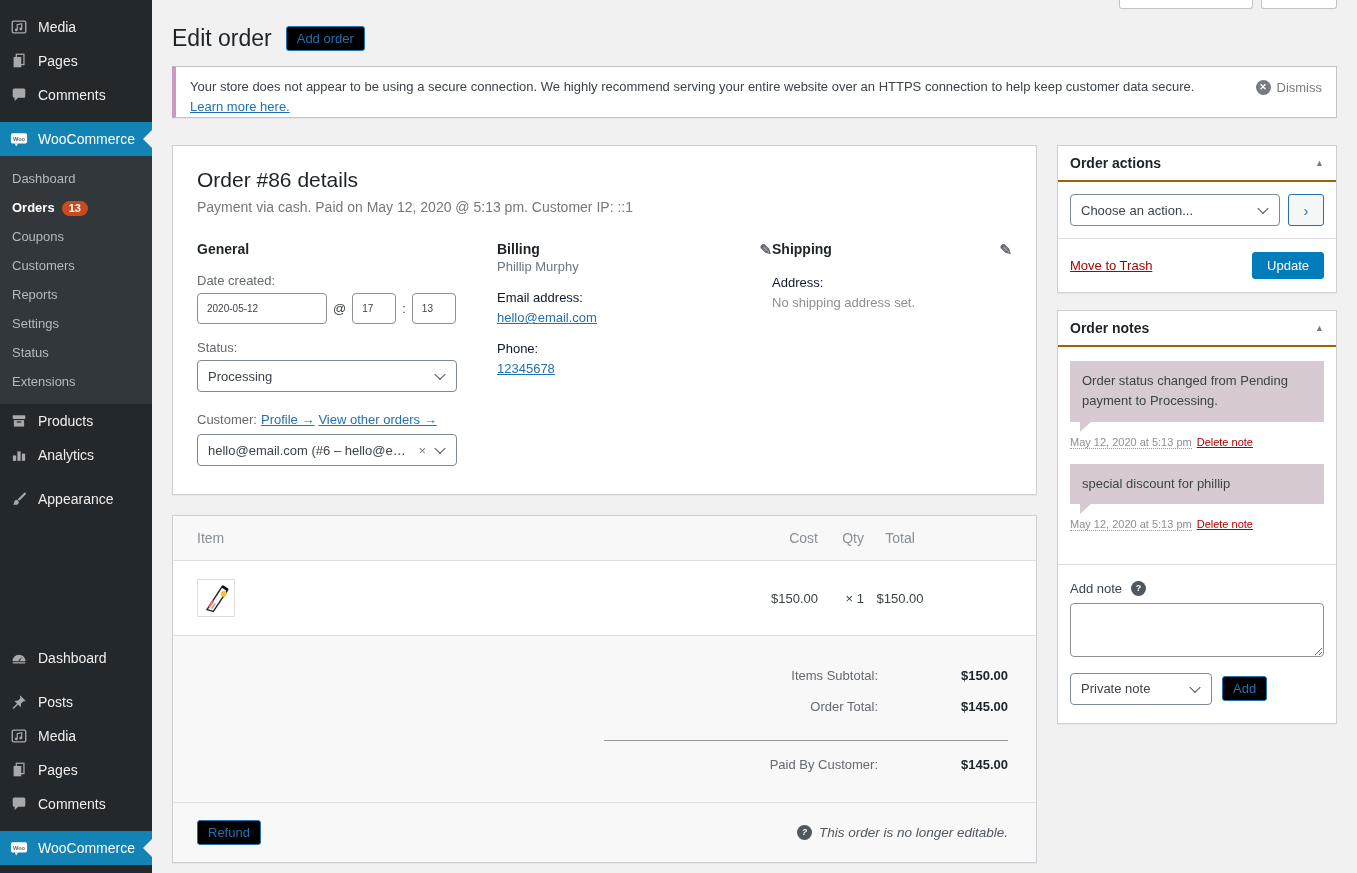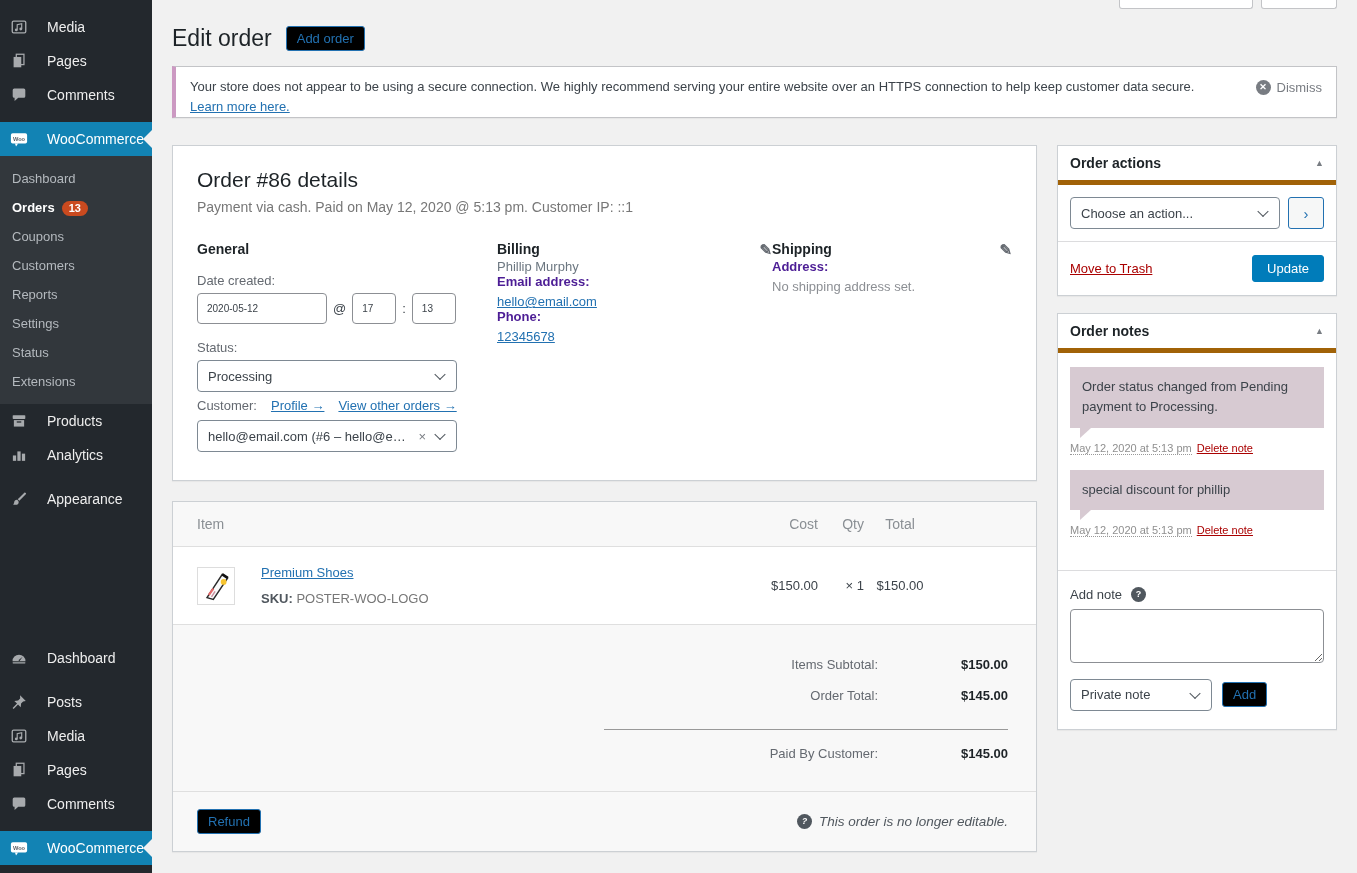--- a/index.html
+++ b/index.html
@@ -4,21 +4,21 @@
 <style>
   *{box-sizing:border-box;margin:0;padding:0}
   html,body{width:1357px;height:873px;overflow:hidden}
   body{display:flex;font-family:"Liberation Sans",sans-serif;font-size:13px;color:#3c434a;background:#f1f1f1}
   a{text-decoration:underline;cursor:pointer}
   .blue-link{color:#2271b1}
   .red-link{color:#a00}
 
   
   .sidebar{width:152px;flex-shrink:0;background:#23282d;padding-top:10px;overflow:hidden}
-  .menu-top{display:flex;align-items:center;gap:18px;height:34px;padding:0 9px;color:#eee;font-size:14px;cursor:pointer}
+  .menu-top{display:flex;align-items:center;gap:9px;height:34px;padding:0 9px;color:#eee;font-size:14px;cursor:pointer}
   .menu-top .micon{width:20px;height:20px;display:inline-flex;align-items:center;justify-content:center;color:#a7aaad;flex-shrink:0}
   .menu-top.active{background:#1283b4;color:#fff;position:relative;margin-top:10px}
   .menu-top.active::after{content:"";position:absolute;right:0;top:50%;margin-top:-9px;border:9px solid transparent;border-right-color:#f1f1f1}
   .submenu{background:#32373c;padding:8px 0}
   .submenu-item{padding:7px 12px;color:#b4b9be;font-size:13px;cursor:pointer}
   .submenu-item.current{color:#fff;font-weight:bold}
   .badge{background:#ca4a1f;color:#fff;border-radius:9px;padding:1px 7px 2px;font-size:11px;font-weight:bold;margin-left:7px}
   .menu-gap{height:125px}
   .mt10{margin-top:10px}
 
@@ -52,25 +52,25 @@
   .dcol-billing{width:275px}
   .dcol-shipping{flex:1}
   .field-label{display:block;color:#646970;margin:16px 0 5px}
   .inp{border:1px solid #8c8f94;border-radius:4px;height:31px;padding:0 9px;font-size:10px;color:#3c434a;background:#fff;font-family:"Liberation Sans",sans-serif}
   .date-row{display:flex;align-items:center;gap:6px}
   .w-date{width:130px}.w-time{width:44px}
   .fselect{position:relative;border:1px solid #7e8993;border-radius:4px;background:#fff;height:32px;display:flex;align-items:center;padding:0 30px 0 10px;color:#3c434a;cursor:pointer;white-space:nowrap;overflow:hidden}
   .fselect .sel-text{overflow:hidden;text-overflow:ellipsis}
   .chev{position:absolute;right:12px;top:50%;width:8px;height:8px;border-right:1.7px solid #50575e;border-bottom:1.7px solid #50575e;transform:translateY(-70%) rotate(45deg)}
   .w-260{width:260px}
-  .cust-row{display:flex;align-items:baseline;gap:14px;margin:6px 0 7px}
+  .cust-row{display:flex;align-items:baseline;gap:4px;margin:20px 0 7px}
   .clear-x{color:#787c82;margin-left:auto;padding-left:6px;font-size:13px;cursor:pointer}
   .pencil{color:#646970;font-size:15px;cursor:pointer}
   .bil-name{color:#6c7781;}
-  .bil-label{font-weight:bold;color:#4c1d95;}
+  .bil-label{font-weight:normal;color:#0f172a;margin-top:16px}
   .bil-val{margin-top:5px}
   .ship-muted{color:#8c8f94;margin-top:5px}
 
   
   .items-panel{margin-top:20px}
   .c-cost{width:90px;text-align:right}
   .c-qty{width:46px;text-align:right}
   .c-total{width:72px;text-align:center}
   .c-spacer{width:72px}
   .items-header{display:flex;align-items:center;background:#f8f8f8;border-bottom:1px solid #dfdfdf;padding:14px 28px 14px 24px;color:#8a8f94;font-size:14px}
@@ -83,21 +83,21 @@
   .sku-line b{color:#50575e}
   .totals{background:#f8f8f8;border-top:1px solid #dfdfdf;padding:16px 28px 30px 24px}
   .total-row{display:flex;justify-content:flex-end;align-items:center;margin-top:16px}
   .total-label{color:#646970}
   .total-value{width:130px;text-align:right;font-weight:bold;color:#1d2327}
   .totals-divider{border-top:1px solid #999;width:404px;margin:26px 0 8px auto}
   .items-footer{border-top:1px solid #dfdfdf;background:#f8f8f8;padding:17px 28px 17px 24px;display:flex;justify-content:space-between;align-items:center}
   .no-edit{display:flex;align-items:center;gap:7px;color:#50575e;font-style:italic;font-size:13.5px}
 
   
-  .panel-header{display:flex;justify-content:space-between;align-items:center;padding:9px 12px;border-bottom:5px solid #a16207;font-weight:600;font-size:14px;color:#1d2327}
+  .panel-header{display:flex;justify-content:space-between;align-items:center;padding:9px 12px;border-bottom:2px solid #a16207;font-weight:600;font-size:14px;color:#1d2327}
   .toggle{color:#787c82;font-size:9px;cursor:pointer}
   .actions-body{padding:12px;display:flex;gap:8px}
   .apply-btn{width:36px;height:32px;border:1px solid #2271b1;border-radius:3px;background:#f6f7f7;color:#2271b1;font-size:15px;cursor:pointer;display:flex;align-items:center;justify-content:center}
   .actions-footer{border-top:1px solid #dcdcde;padding:13px 12px;display:flex;justify-content:space-between;align-items:center}
   .notes-panel{margin-top:17px}
   .notes-list{padding:14px 12px 12px}
   .note-bubble{background:#d7cad2;padding:10px 12px;line-height:1.55;color:#3c434a}
   .note-tail{width:0;height:0;border-top:10px solid #d7cad2;border-right:11px solid transparent;margin-left:10px}
   .note-meta{margin:4px 0 16px;font-size:11px}
   .note-date{color:#8f8f8f;border-bottom:1px dotted #999;text-decoration:none;cursor:help}
@@ -332,24 +332,20 @@
             <div class="item-row">
               <div class="item-main">
                 <div class="thumb"><svg width="36" height="36" viewBox="0 0 40 40">
                     <rect width="40" height="40" fill="#fff"></rect>
                     <path d="M10 33 L27 7 L33 11 L17 35 Z" fill="#fafafa" stroke="#2a2a2a" stroke-width="1.6"></path>
                     <path d="M12 30 L17 23" stroke="#e46a6a" stroke-width="2.4"></path>
                     <path d="M15 32 L19 26" stroke="#c98f9f" stroke-width="1.6"></path>
                     <circle cx="28.5" cy="15.5" r="3.2" fill="#f7c531"></circle>
                     <path d="M27 7 L33 11" stroke="#111" stroke-width="3"></path>
                   </svg></div>
-                <div>
-                  <div class="item-name"><a>Premium Shoes</a></div>
-                  <div class="sku-line"><b>SKU:</b> POSTER-WOO-LOGO</div>
-                </div>
               </div>
               <span class="c-cost">$150.00</span>
               <span class="c-qty">× 1</span>
               <span class="c-total">$150.00</span>
               <span class="c-spacer"></span>
             </div>
           </div>
         <div class="totals">
           <div id="totals-rows">
               <div class="total-row">

